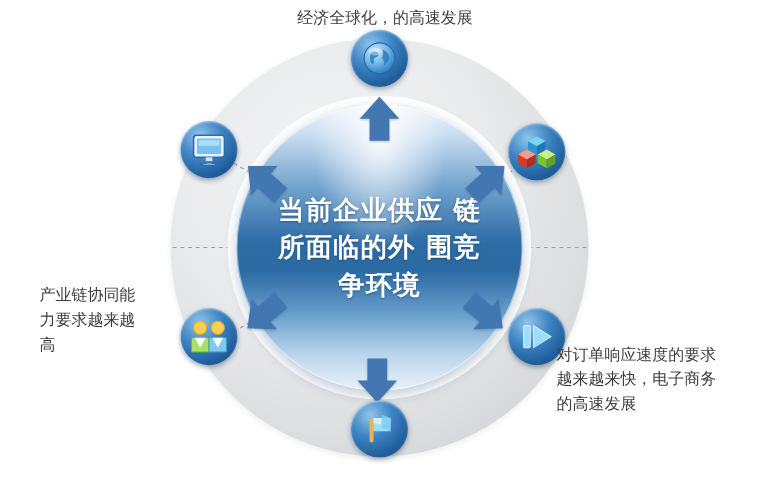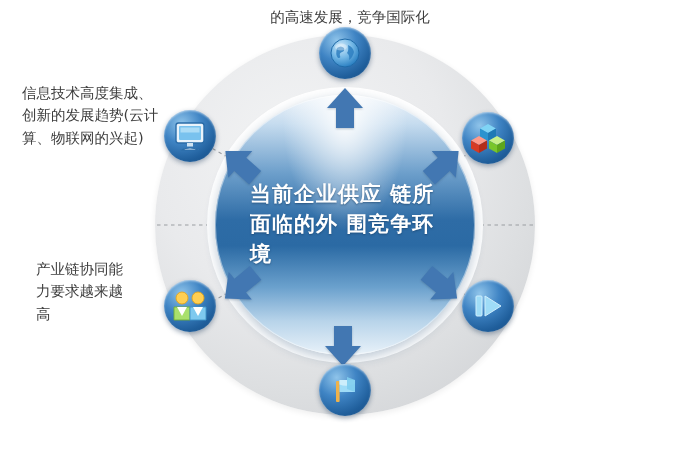--- a/index.html
+++ b/index.html
@@ -35,22 +35,22 @@
         #6d9fcb 30%,
         #2e6ca6 48%,
         #2b6aa4 58%,
         #6ba1cd 74%,
         #b8d4ea 87%,
         #e9f2f9 100%);
     box-shadow:0 4px 12px rgba(30,70,110,.30), inset 0 0 0 1px rgba(255,255,255,.45);
     display:flex;align-items:center;justify-content:center;
   }
   .core-text{
-    color:#ffffff;font-weight:bold;font-size:21px;line-height:1.42;
-    text-align:left;letter-spacing:1px;
+    color:#ffffff;font-weight:bold;font-size:24px;line-height:1.42;
+    text-align:center;letter-spacing:1px;
     text-shadow:0 1px 2px rgba(20,55,90,.55);
     width:190px;
     user-select:none;
   }
 
   
   .arrow{position:absolute;width:54px;height:54px;}
   .arrow svg{display:block;width:54px;height:54px;
     filter:drop-shadow(0 1px 1px rgba(40,70,100,.30));}
 
@@ -230,26 +230,26 @@
       <circle cx="10" cy="8" r="6" fill="#ffcf52" stroke="#e8a516" stroke-width=".9"></circle>
       <path d="M2 30 L2 17 L18 17 L18 30 Z" fill="#a9e06c" stroke="#6fae36" stroke-width=".9"></path>
       <polygon points="5,17 15,17 10,26" fill="#ffffff"></polygon>
 
       <circle cx="26" cy="8" r="6" fill="#ffcf52" stroke="#e8a516" stroke-width=".9"></circle>
       <path d="M18 30 L18 17 L34 17 L34 30 Z" fill="#7ec9ef" stroke="#3f93c7" stroke-width=".9"></path>
       <polygon points="21,17 31,17 26,26" fill="#ffffff"></polygon>
     </svg>
   </div>
 
-  <div class="label center" id="label-top">的高速发展，竞争国际化</div>
-
-  <div class="label" id="label-topleft">信息技术高度集成、
-创新的发展趋势(云计
-算、物联网的兴起)</div>
+  <div class="label center" id="label-top">经济全球化，的高速发展</div>
+
 
 
   <div class="label" id="label-bottomleft">产业链协同能
 力要求越来越
 高</div>
 
+  <div class="label" id="label-bottomright">对订单响应速度的要求
+越来越来快，电子商务
+的高速发展</div>
 
 
 </div>
 
 </body></html>

